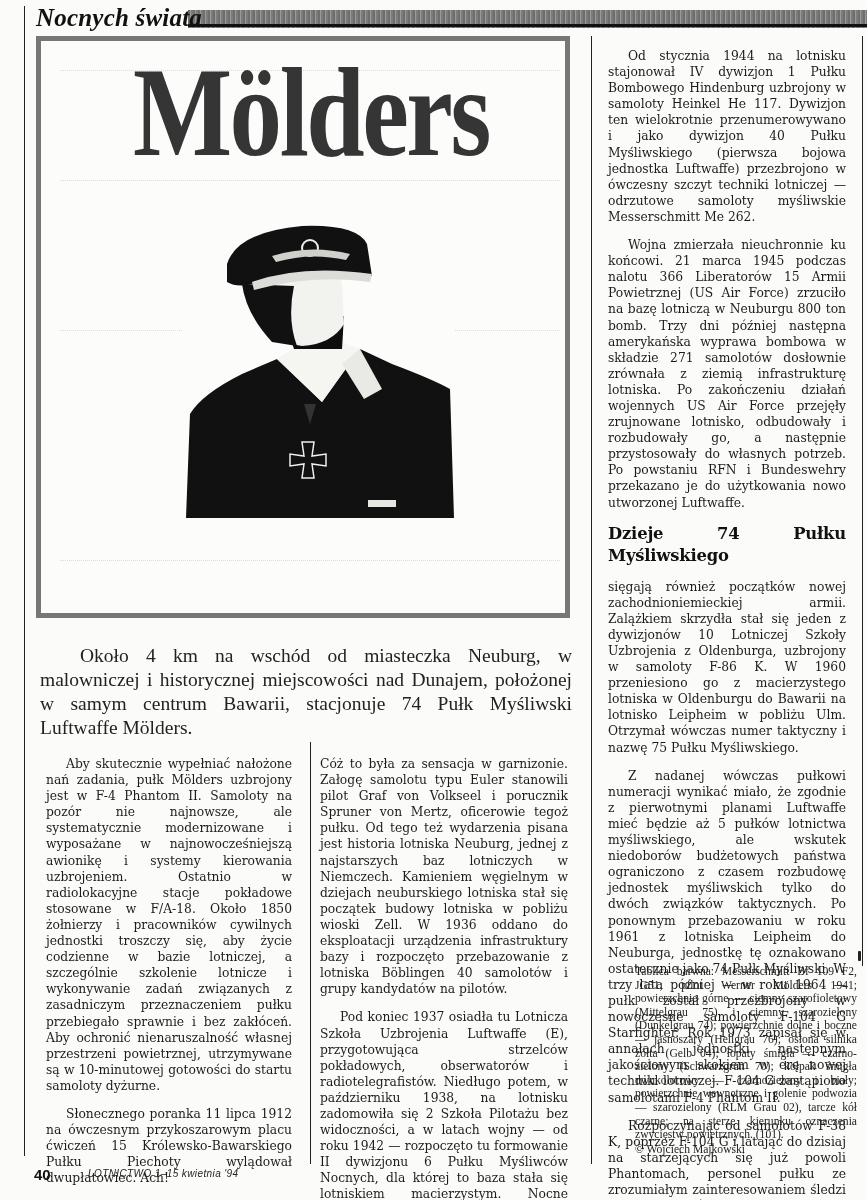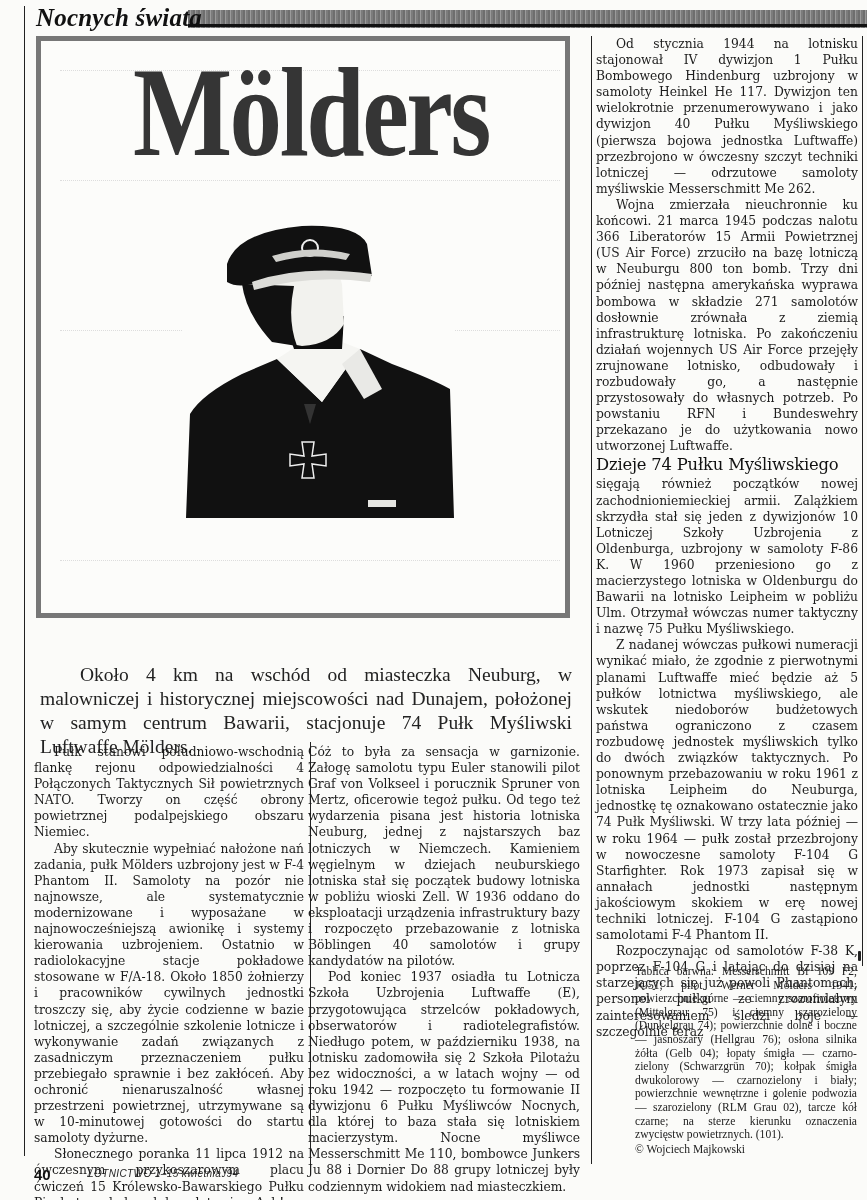--- a/index.html
+++ b/index.html
@@ -14,30 +14,30 @@
   .left-border { left:24px; top:6px; width:1px; height:1150px; background:#222; }
   .right-border { left:862px; top:36px; width:1px; height:930px; background:#222; }
   .photo-frame { left:36px; top:36px; width:534px; height:582px; border:5px solid #777;
                  background:#fcfcfa; box-sizing:border-box; }
   .ghost { left:60px; width:500px; height:1px; border-top:1px dotted #ddd; }
   .title-word { left:133px; top:48px; font-family:"Liberation Serif", serif; font-weight:bold;
                 font-size:128px; line-height:128px; letter-spacing:-3px; color:#353535;
                 transform:scaleX(0.82); transform-origin:left top; }
   .portrait { left:182px; top:224px; width:272px; height:294px; }
   .lede { left:40px; top:644px; width:532px; font-family:"Liberation Serif", serif; font-size:19.5px;
-          line-height:24px; text-align:justify; text-indent:40px; color:#222;margin-top:19px; }
+          line-height:24px; text-align:justify; text-indent:40px; color:#222; }
   .col { font-size:12.3px; line-height:16.1px; text-align:justify; color:#1c1c1c;
          font-family:"DejaVu Serif", serif; }
-  .col p { margin:0; text-indent:20px; }
+  .col p { margin:12px; text-indent:20px; }
   .col-left { left:34px; top:744px; width:270px; }
   .col-mid { left:308px; top:744px; width:272px; }
   .col-right { left:596px; top:36px; width:262px; }
   .vrule1 { left:310px; top:742px; width:1px; height:422px; background:#222; }
   .vrule2 { left:591px; top:36px; width:1px; height:1128px; background:#222; }
-  .subhead { font-family:"DejaVu Serif", serif; font-weight:normal; font-size:16.4px; line-height:22px;
+  .subhead { font-family:"DejaVu Serif", serif; font-weight:bold; font-size:16.4px; line-height:22px;
              margin:14px 0 4px 0; letter-spacing:-0.2px; color:#111; text-indent:0 !important; }
   .caption { left:635px; top:965px; width:222px; font-family:"Liberation Serif", serif; 
              font-size:11.6px; line-height:13.6px; text-align:justify; color:#222; }
   .credit { display:block; margin-top:1px; }
   .folio { left:34px; top:1166px; font-family:"Liberation Sans", sans-serif; font-weight:bold; font-size:15px; color:#111; }
   .journal { left:88px; top:1168px; font-family:"Liberation Sans", sans-serif; font-style:italic; font-size:10px;
              letter-spacing:0.4px; color:#222; }
   .mark { left:858px; top:951px; width:3px; height:10px; background:#222; border-radius:1px; }
 </style>
 </head>
@@ -82,21 +82,20 @@
   <rect x="186" y="276" width="28" height="7" fill="#e6e6e2"></rect>
 </svg>
 
 <div class="abs lede">Około 4 km na wschód od miasteczka Neuburg, w malowniczej i historycznej miejscowości nad Dunajem, położonej w samym centrum Bawarii, stacjonuje 74 Pułk Myśliwski Luftwaffe Mölders.</div>
 
 <div class="abs vrule1"></div>
 <div class="abs vrule2"></div>
 <div class="abs right-border"></div>
 
 <div class="abs col col-left">
-  <p>Pułk stanowi południowo-wschodnią flankę rejonu odpowiedzialności 4 Połączonych Taktycznych Sił powietrznych NATO. Tworzy on część obrony powietrznej podalpejskiego obszaru Niemiec.</p>
   <p>Aby skutecznie wypełniać nałożone nań zadania, pułk Mölders uzbrojony jest w F-4 Phantom II. Samoloty na pozór nie najnowsze, ale systematycznie modernizowane i wyposażane w najnowocześniejszą awionikę i systemy kierowania uzbrojeniem. Ostatnio w radiolokacyjne stacje pokładowe stosowane w F/A-18. Około 1850 żołnierzy i pracowników cywilnych jednostki troszczy się, aby życie codzienne w bazie lotniczej, a szczególnie szkolenie lotnicze i wykonywanie zadań związanych z zasadniczym przeznaczeniem pułku przebiegało sprawnie i bez zakłóceń. Aby ochronić nienaruszalność własnej przestrzeni powietrznej, utrzymywane są w 10-minutowej gotowości do startu samoloty dyżurne.</p>
   <p>Słonecznego poranka 11 lipca 1912 na ówczesnym przykoszarowym placu ćwiczeń 15 Królewsko-Bawarskiego Pułku Piechoty wylądował dwupłatowiec. Ach!</p>
 </div>
 
 <div class="abs col col-mid">
   <p style="text-indent:0">Cóż to była za sensacja w garnizonie. Załogę samolotu typu Euler stanowili pilot Graf von Volkseel i porucznik Spruner von Mertz, oficerowie tegoż pułku. Od tego też wydarzenia pisana jest historia lotniska Neuburg, jednej z najstarszych baz lotniczych w Niemczech. Kamieniem węgielnym w dziejach neuburskiego lotniska stał się początek budowy lotniska w pobliżu wioski Zell. W 1936 oddano do eksploatacji urządzenia infrastruktury bazy i rozpoczęto przebazowanie z lotniska Böblingen 40 samolotów i grupy kandydatów na pilotów.</p>
   <p>Pod koniec 1937 osiadła tu Lotnicza Szkoła Uzbrojenia Luftwaffe (E), przygotowująca strzelców pokładowych, obserwatorów i radiotelegrafistów. Niedługo potem, w październiku 1938, na lotnisku zadomowiła się 2 Szkoła Pilotażu bez widoczności, a w latach wojny — od roku 1942 — rozpoczęto tu formowanie II dywizjonu 6 Pułku Myśliwców Nocnych, dla której to baza stała się lotniskiem macierzystym. Nocne myśliwce Messerschmitt Me 110, bombowce Junkers Ju 88 i Dornier Do 88 grupy lotniczej były codziennym widokiem nad miasteczkiem.</p>
 </div>
 
 <div class="abs col col-right">

